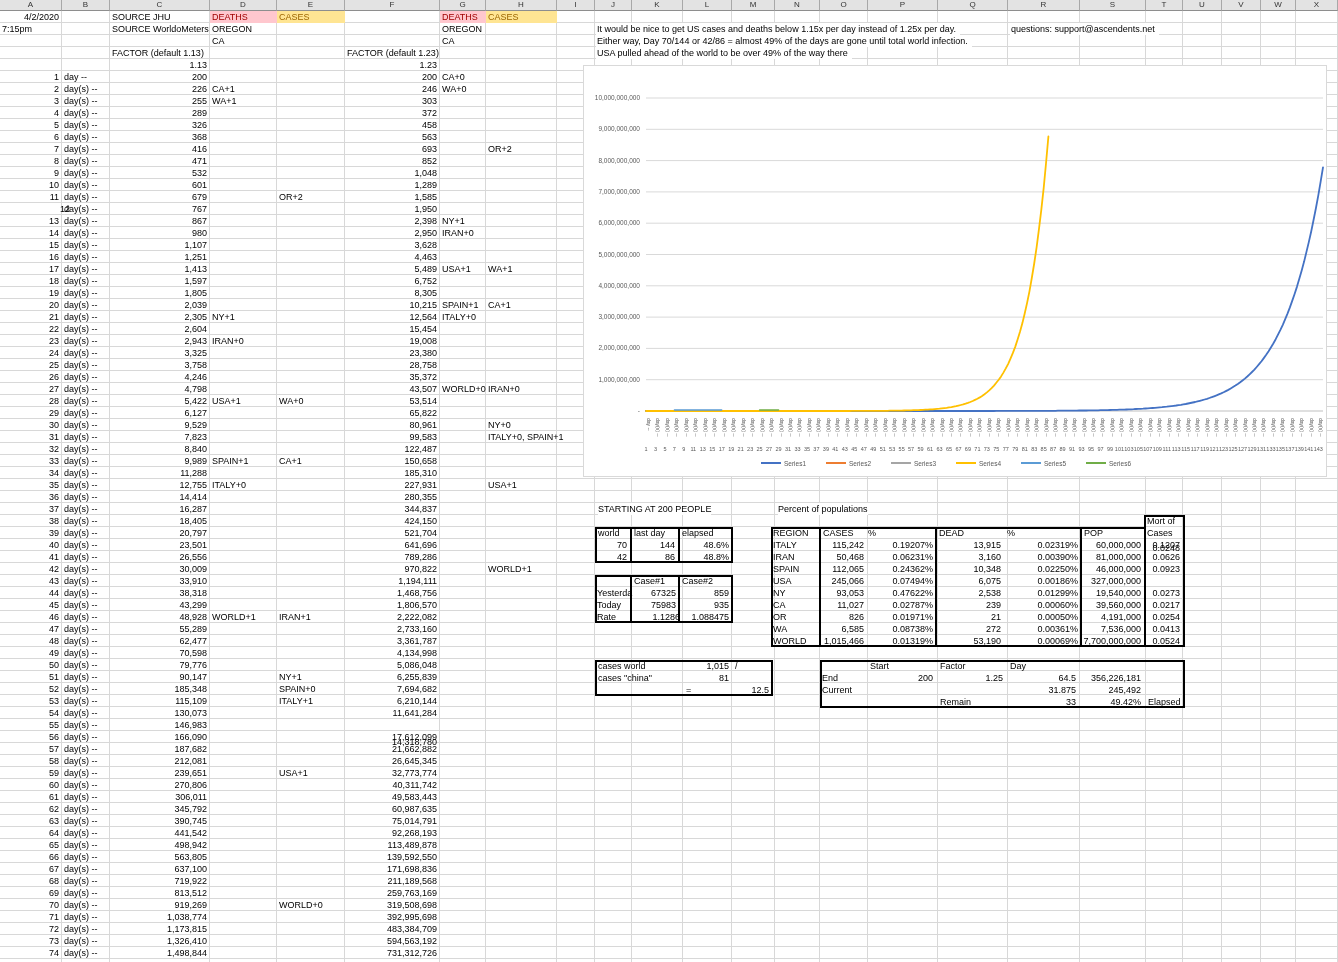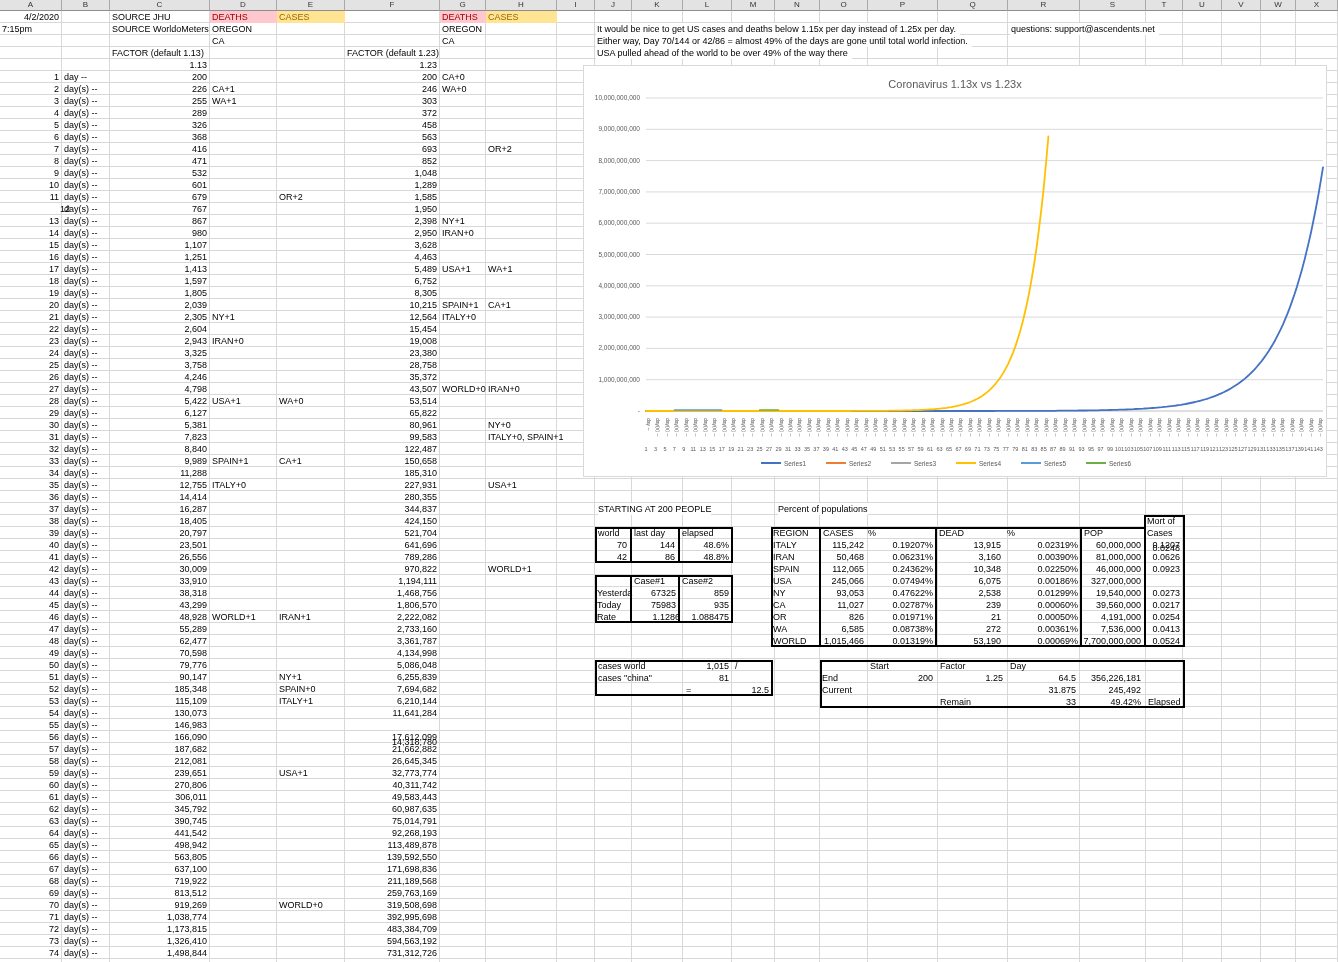--- a/index.html
+++ b/index.html
@@ -231,21 +231,21 @@
       <div class="cell ar" style="left: 110px; top: 395px; width: 100px;">5,422</div>
       <div class="cell al" style="left: 210px; top: 395px; width: 67px;">USA+1</div>
       <div class="cell al" style="left: 277px; top: 395px; width: 68px;">WA+0</div>
       <div class="cell ar" style="left: 345px; top: 395px; width: 95px;">53,514</div>
       <div class="cell ar" style="left: 0px; top: 407px; width: 62px;">29</div>
       <div class="cell al" style="left: 62px; top: 407px; width: 48px;">day(s) --</div>
       <div class="cell ar" style="left: 110px; top: 407px; width: 100px;">6,127</div>
       <div class="cell ar" style="left: 345px; top: 407px; width: 95px;">65,822</div>
       <div class="cell ar" style="left: 0px; top: 419px; width: 62px;">30</div>
       <div class="cell al" style="left: 62px; top: 419px; width: 48px;">day(s) --</div>
-      <div class="cell ar" style="left: 110px; top: 419px; width: 100px;">5,381</div>
+      <div class="cell ar" style="left: 110px; top: 419px; width: 100px;">9,529</div>
       <div class="cell ar" style="left: 345px; top: 419px; width: 95px;">80,961</div>
       <div class="cell al" style="left: 486px; top: 419px; width: 71px;">NY+0</div>
       <div class="cell ar" style="left: 0px; top: 431px; width: 62px;">31</div>
       <div class="cell al" style="left: 62px; top: 431px; width: 48px;">day(s) --</div>
       <div class="cell ar" style="left: 110px; top: 431px; width: 100px;">7,823</div>
       <div class="cell ar" style="left: 345px; top: 431px; width: 95px;">99,583</div>
       <div class="cell al" style="left: 486px; top: 431px; width: 71px;">ITALY+0, SPAIN+1</div>
       <div class="cell ar" style="left: 0px; top: 443px; width: 62px;">32</div>
       <div class="cell al" style="left: 62px; top: 443px; width: 48px;">day(s) --</div>
       <div class="cell ar" style="left: 110px; top: 443px; width: 100px;">8,840</div>
@@ -617,21 +617,20 @@
         <text x="265" y="400" font-size="6.5" fill="#595959" font-family="Liberation Sans, sans-serif">Series2</text>
         <line x1="307" y1="397" x2="327" y2="397" stroke="#A5A5A5" stroke-width="2"></line>
         <text x="330" y="400" font-size="6.5" fill="#595959" font-family="Liberation Sans, sans-serif">Series3</text>
         <line x1="372" y1="397" x2="392" y2="397" stroke="#FFC000" stroke-width="2"></line>
         <text x="395" y="400" font-size="6.5" fill="#595959" font-family="Liberation Sans, sans-serif">Series4</text>
         <line x1="437" y1="397" x2="457" y2="397" stroke="#5B9BD5" stroke-width="2"></line>
         <text x="460" y="400" font-size="6.5" fill="#595959" font-family="Liberation Sans, sans-serif">Series5</text>
         <line x1="502" y1="397" x2="522" y2="397" stroke="#70AD47" stroke-width="2"></line>
         <text x="525" y="400" font-size="6.5" fill="#595959" font-family="Liberation Sans, sans-serif">Series6</text>
       </svg>
-    <div id="chart-title">Coronavirus 1.13x vs 1.23x</div>
   </div>
 
   <div id="tables">
       <div class="tcell wbg" style="left: 598px; top: 503px;">STARTING AT 200 PEOPLE</div>
       <div class="tbl" style="left: 595px; top: 527px; width: 138px; height: 36px;"></div>
       <div class="vthick" style="left: 630px; top: 527px; height: 36px;"></div>
       <div class="vthick" style="left: 678px; top: 527px; height: 36px;"></div>
       <div class="tcell" style="left: 598px; top: 527px;">world</div>
       <div class="tcell" style="left: 634px; top: 527px;">last day</div>
       <div class="tcell" style="left: 682px; top: 527px;">elapsed</div>

